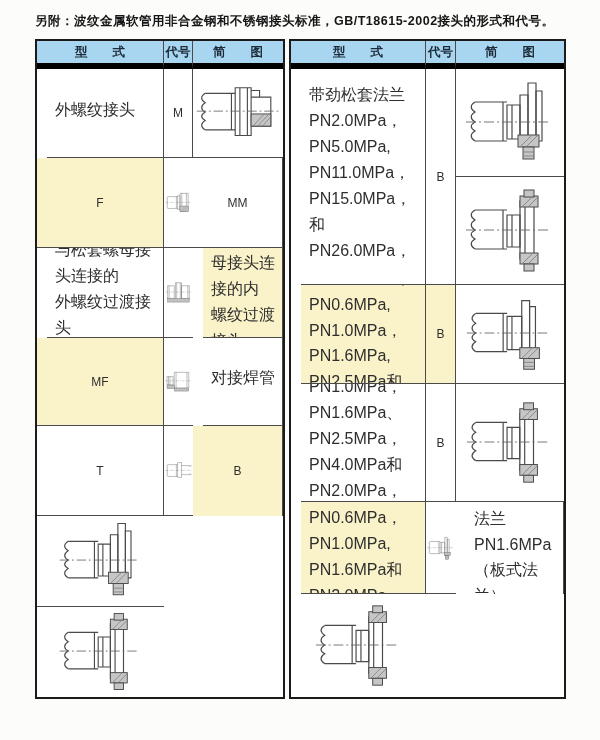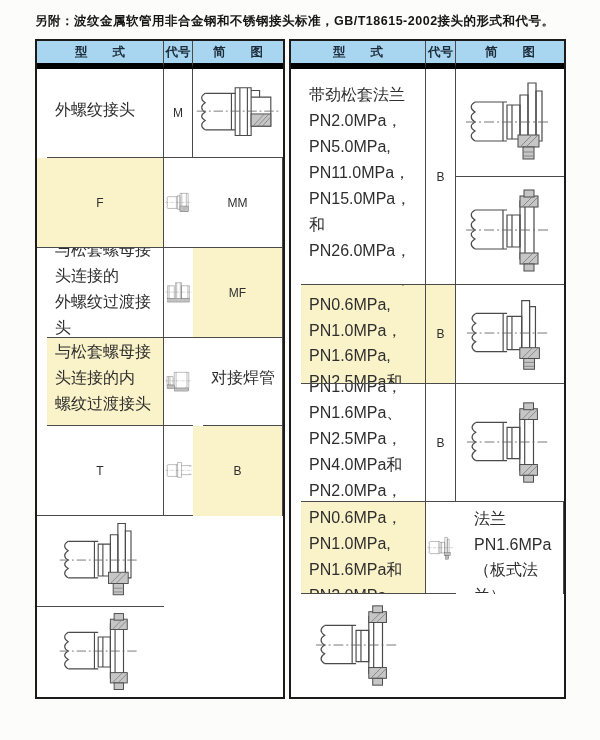--- a/index.html
+++ b/index.html
@@ -189,23 +189,23 @@
 
   <div class="cell code-cell">MM</div>
   <div class="cell type-cell">与松套螺母接头连接的
 外螺纹过渡接头</div>
   <div class="cell diag-cell last-col">
     <svg class="diag" width="90" height="80">
         <use href="#d-nipple"></use>
       </svg>
   </div>
 
-  <div class="cell code-cell hl">MF</div>
   <div class="cell type-cell hl">与松套螺母接头连接的内
 螺纹过渡接头</div>
+  <div class="cell code-cell hl">MF</div>
   <div class="cell diag-cell last-col">
     <svg class="diag" width="90" height="80">
         <use href="#d-adapter"></use>
       </svg>
   </div>
 
   <div class="cell type-cell">对接焊管</div>
   <div class="cell code-cell">T</div>
   <div class="cell diag-cell last-col">
     <svg class="diag" width="90" height="80">

